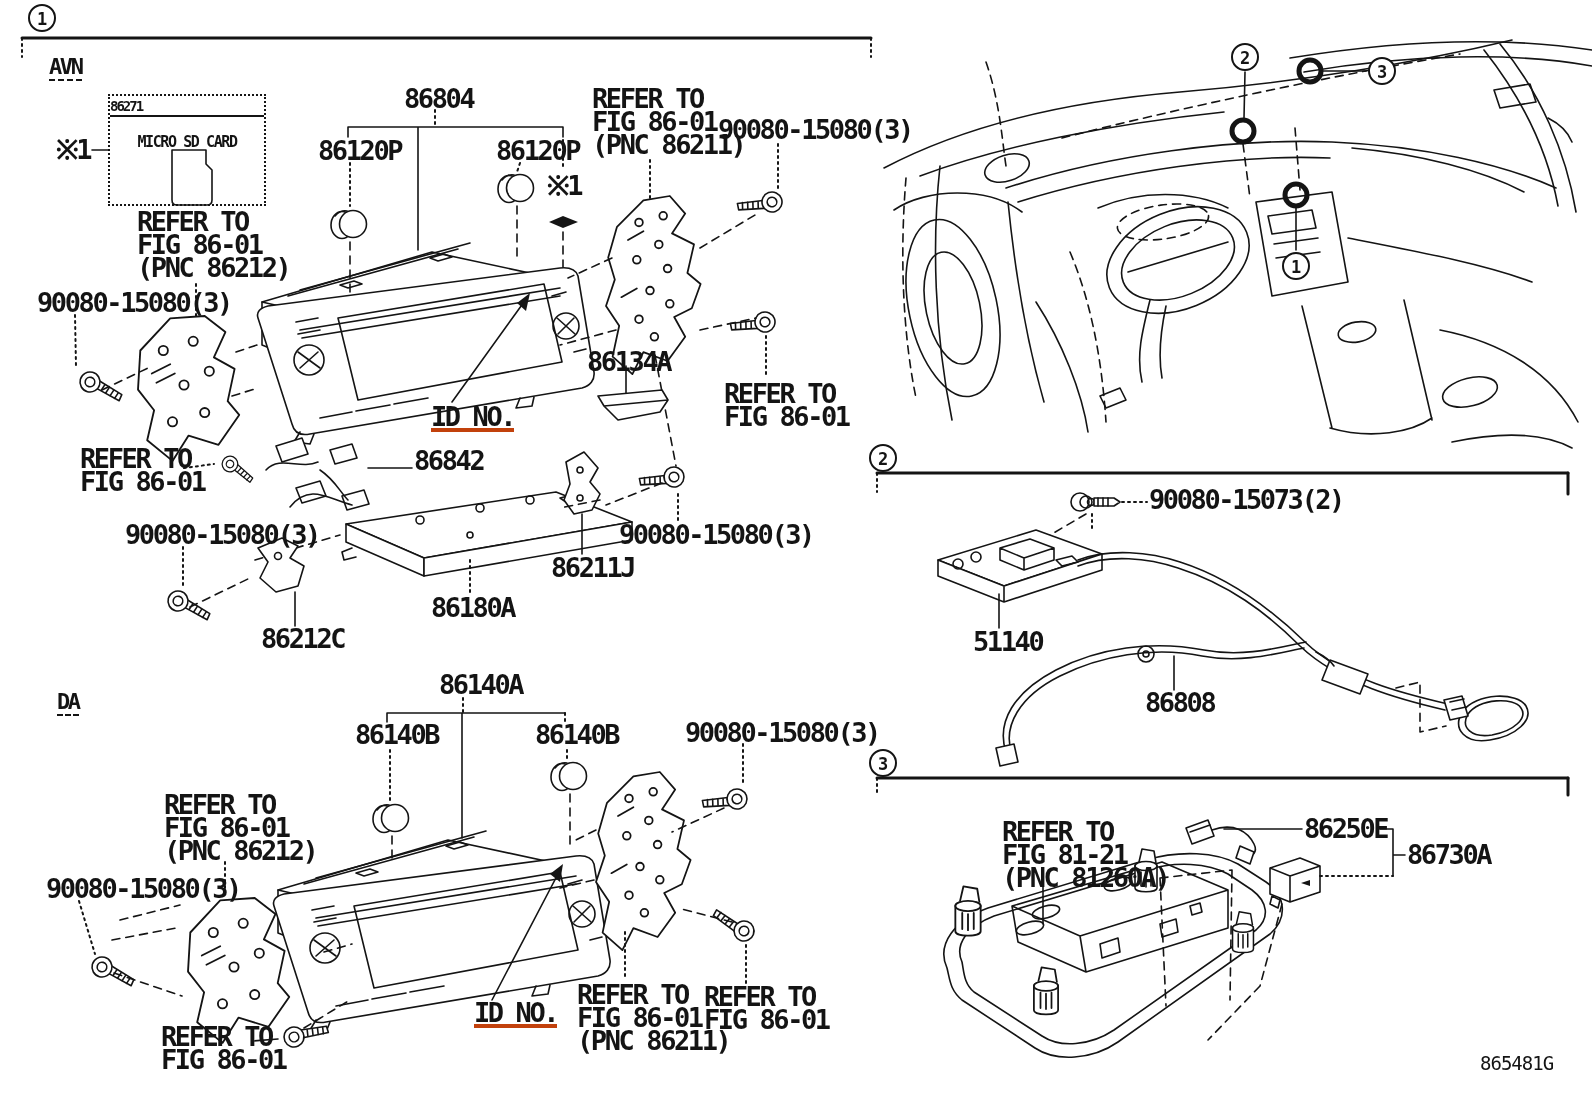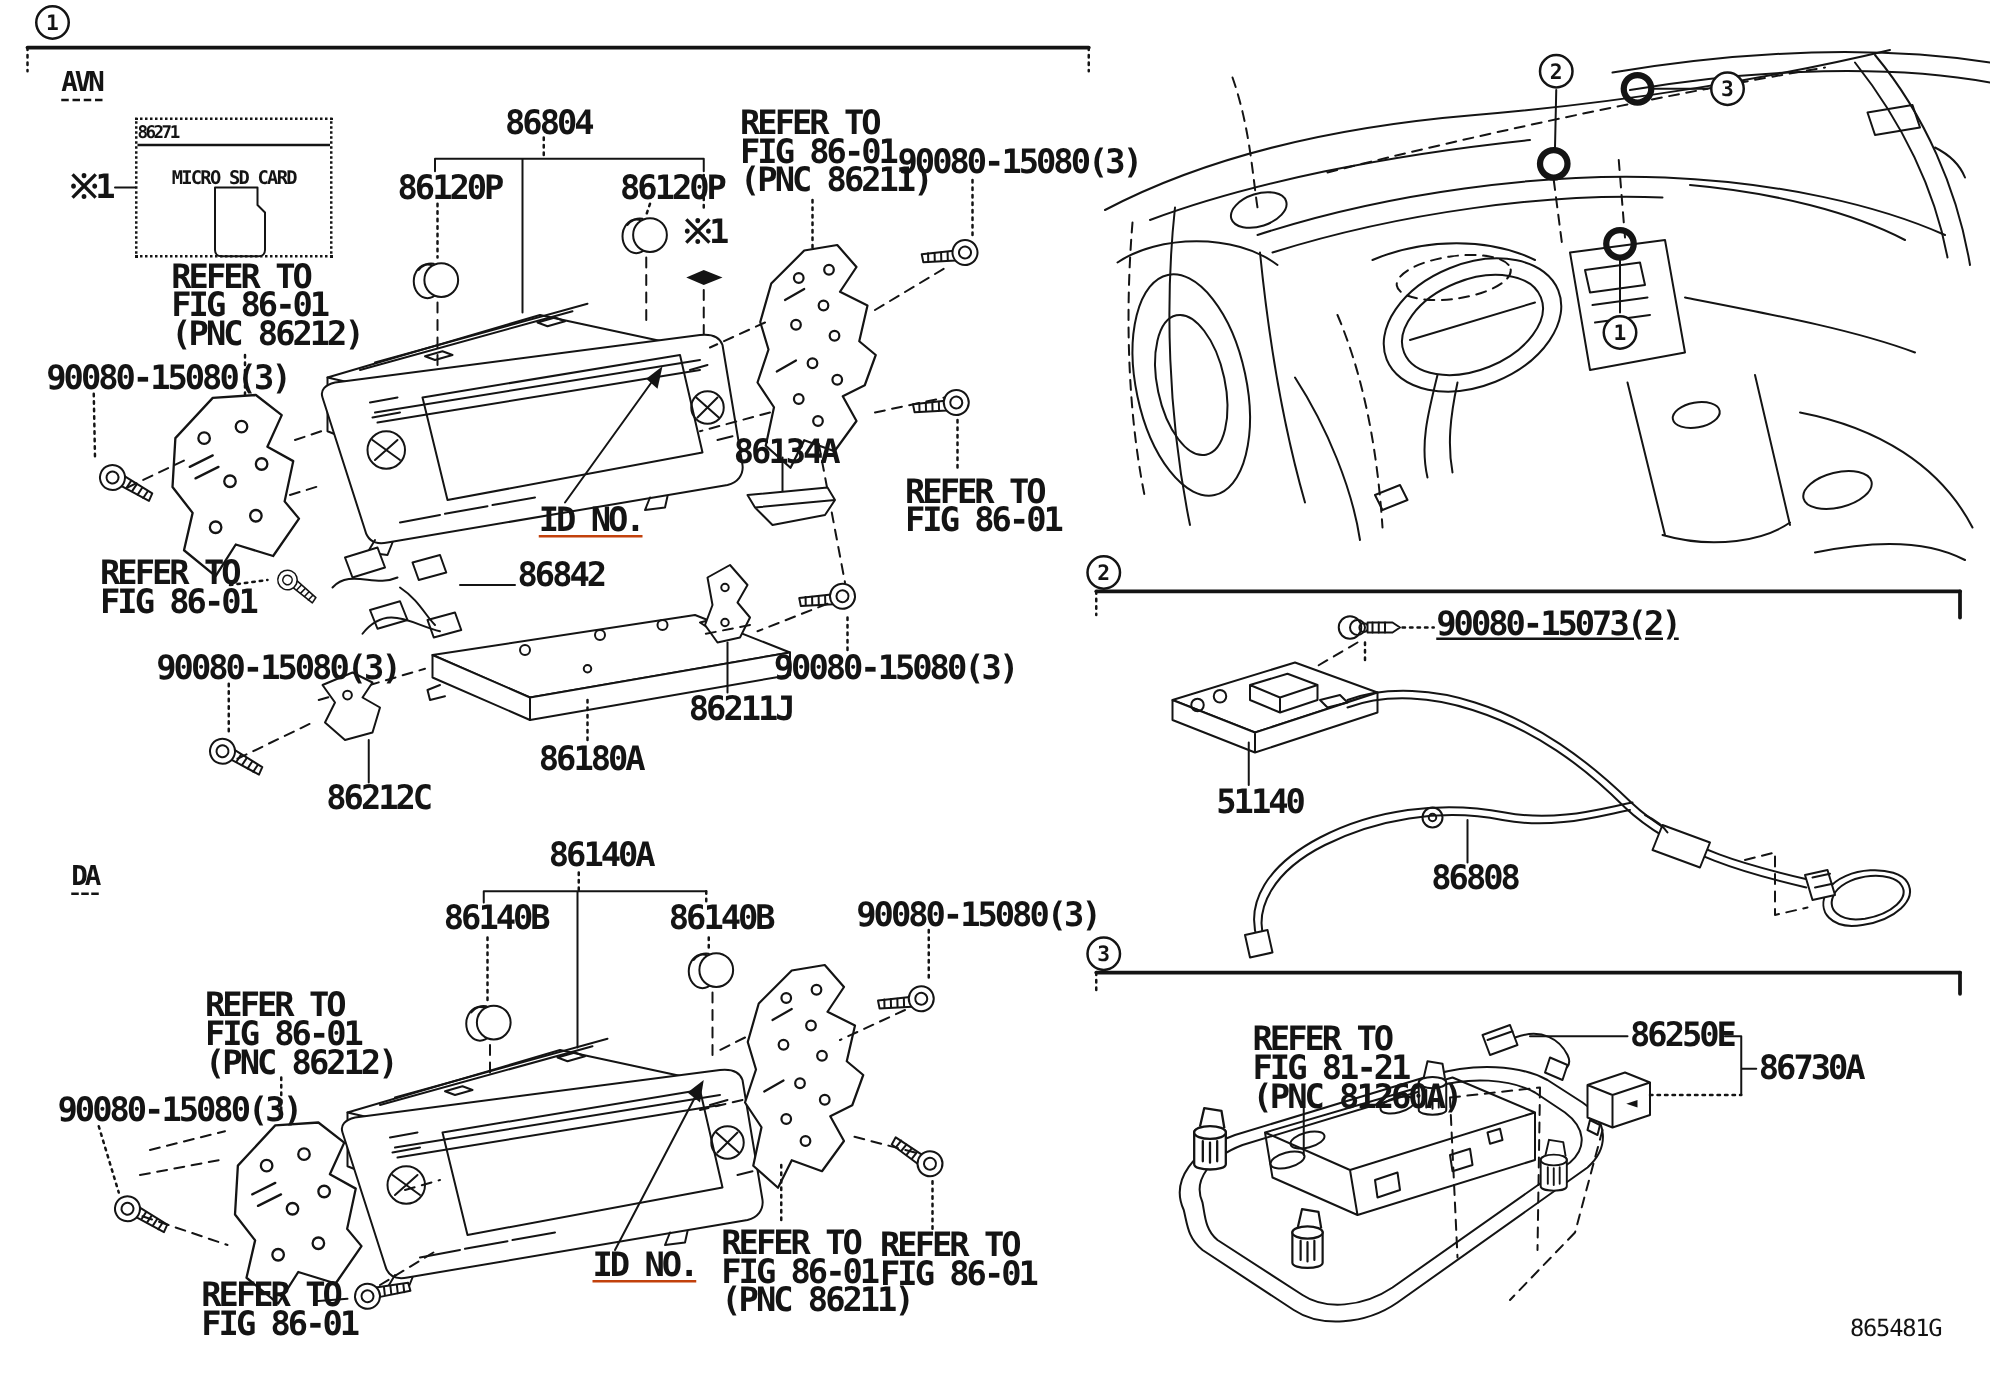--- a/index.html
+++ b/index.html
@@ -5,21 +5,21 @@
   html,body{margin:0;padding:0;background:#fff;}
   #stage{position:relative;width:1592px;height:1099px;background:#fff;overflow:hidden;
          font-family:"DejaVu Sans Mono",monospace;color:#141414;}
   #art{position:absolute;left:0;top:0;z-index:0;}
   .lbl{position:absolute;z-index:2;font-weight:bold;font-size:27px;letter-spacing:-2.4px;
        line-height:23px;white-space:pre-line;color:#141414;}
   .circ{position:absolute;z-index:3;width:28px;height:28px;border:2px solid #141414;border-radius:50%;
         background:#fff;text-align:center;line-height:26px;font-size:17px;font-weight:bold;box-sizing:border-box;
         letter-spacing:0;}
   .und{border-bottom:2px dashed #141414;padding-bottom:1px;}
-  .idno{border-bottom:2px solid #c2410c;padding-bottom:0px;}
+  .idno{border-bottom:4px solid #c2410c;padding-bottom:0px;}
   .code{font-weight:normal;font-size:19px;letter-spacing:-1px;}
   #sdbox{position:absolute;left:108px;top:94px;width:158px;height:112px;z-index:2;
          border:2px dotted #141414;box-sizing:border-box;background:transparent;}
   #sdbox .t{display:block;text-align:left;font-weight:bold;font-size:14px;letter-spacing:-2px;
             border-bottom:2px solid #141414;padding:2px 0 1px 0;}
   #sdbox .c{display:block;text-align:center;font-weight:bold;font-size:15px;letter-spacing:-1.4px;padding-top:16px;}
   .ln{fill:none;stroke:#141414;stroke-width:1.6;stroke-linecap:round;stroke-linejoin:round;}
   .fw{fill:#fff;stroke:#141414;stroke-width:1.6;stroke-linejoin:round;}
   .thk{stroke-width:3;}
   .dsh{stroke-dasharray:8 6;}
@@ -327,21 +327,21 @@
 <div class="lbl" style="left:46px;top:877px;">90080-15080(3)</div>
 <div class="lbl" style="left:161px;top:1025px;">REFER TO
 FIG 86-01</div>
 <div class="lbl" style="left:577px;top:983px;">REFER TO
 FIG 86-01
 (PNC 86211)</div>
 <div class="lbl" style="left:704px;top:985px;">REFER TO
 FIG 86-01</div>
 <div class="lbl idno" style="left:474px;top:1001px;">ID NO.</div>
 
-<div class="lbl" style="left:1149px;top:488px;text-decoration:underline;">90080-15073(2)</div>
+<div class="lbl" style="left:1149px;top:488px;">90080-15073(2)</div>
 <div class="lbl" style="left:973px;top:630px;">51140</div>
 <div class="lbl" style="left:1145px;top:691px;">86808</div>
 
 <div class="lbl" style="left:1002px;top:820px;">REFER TO
 FIG 81-21
 (PNC 81260A)</div>
 <div class="lbl" style="left:1304px;top:817px;">86250E</div>
 <div class="lbl" style="left:1407px;top:843px;">86730A</div>
 
 <div class="lbl code" style="left:1480px;top:1052px;">865481G</div>

